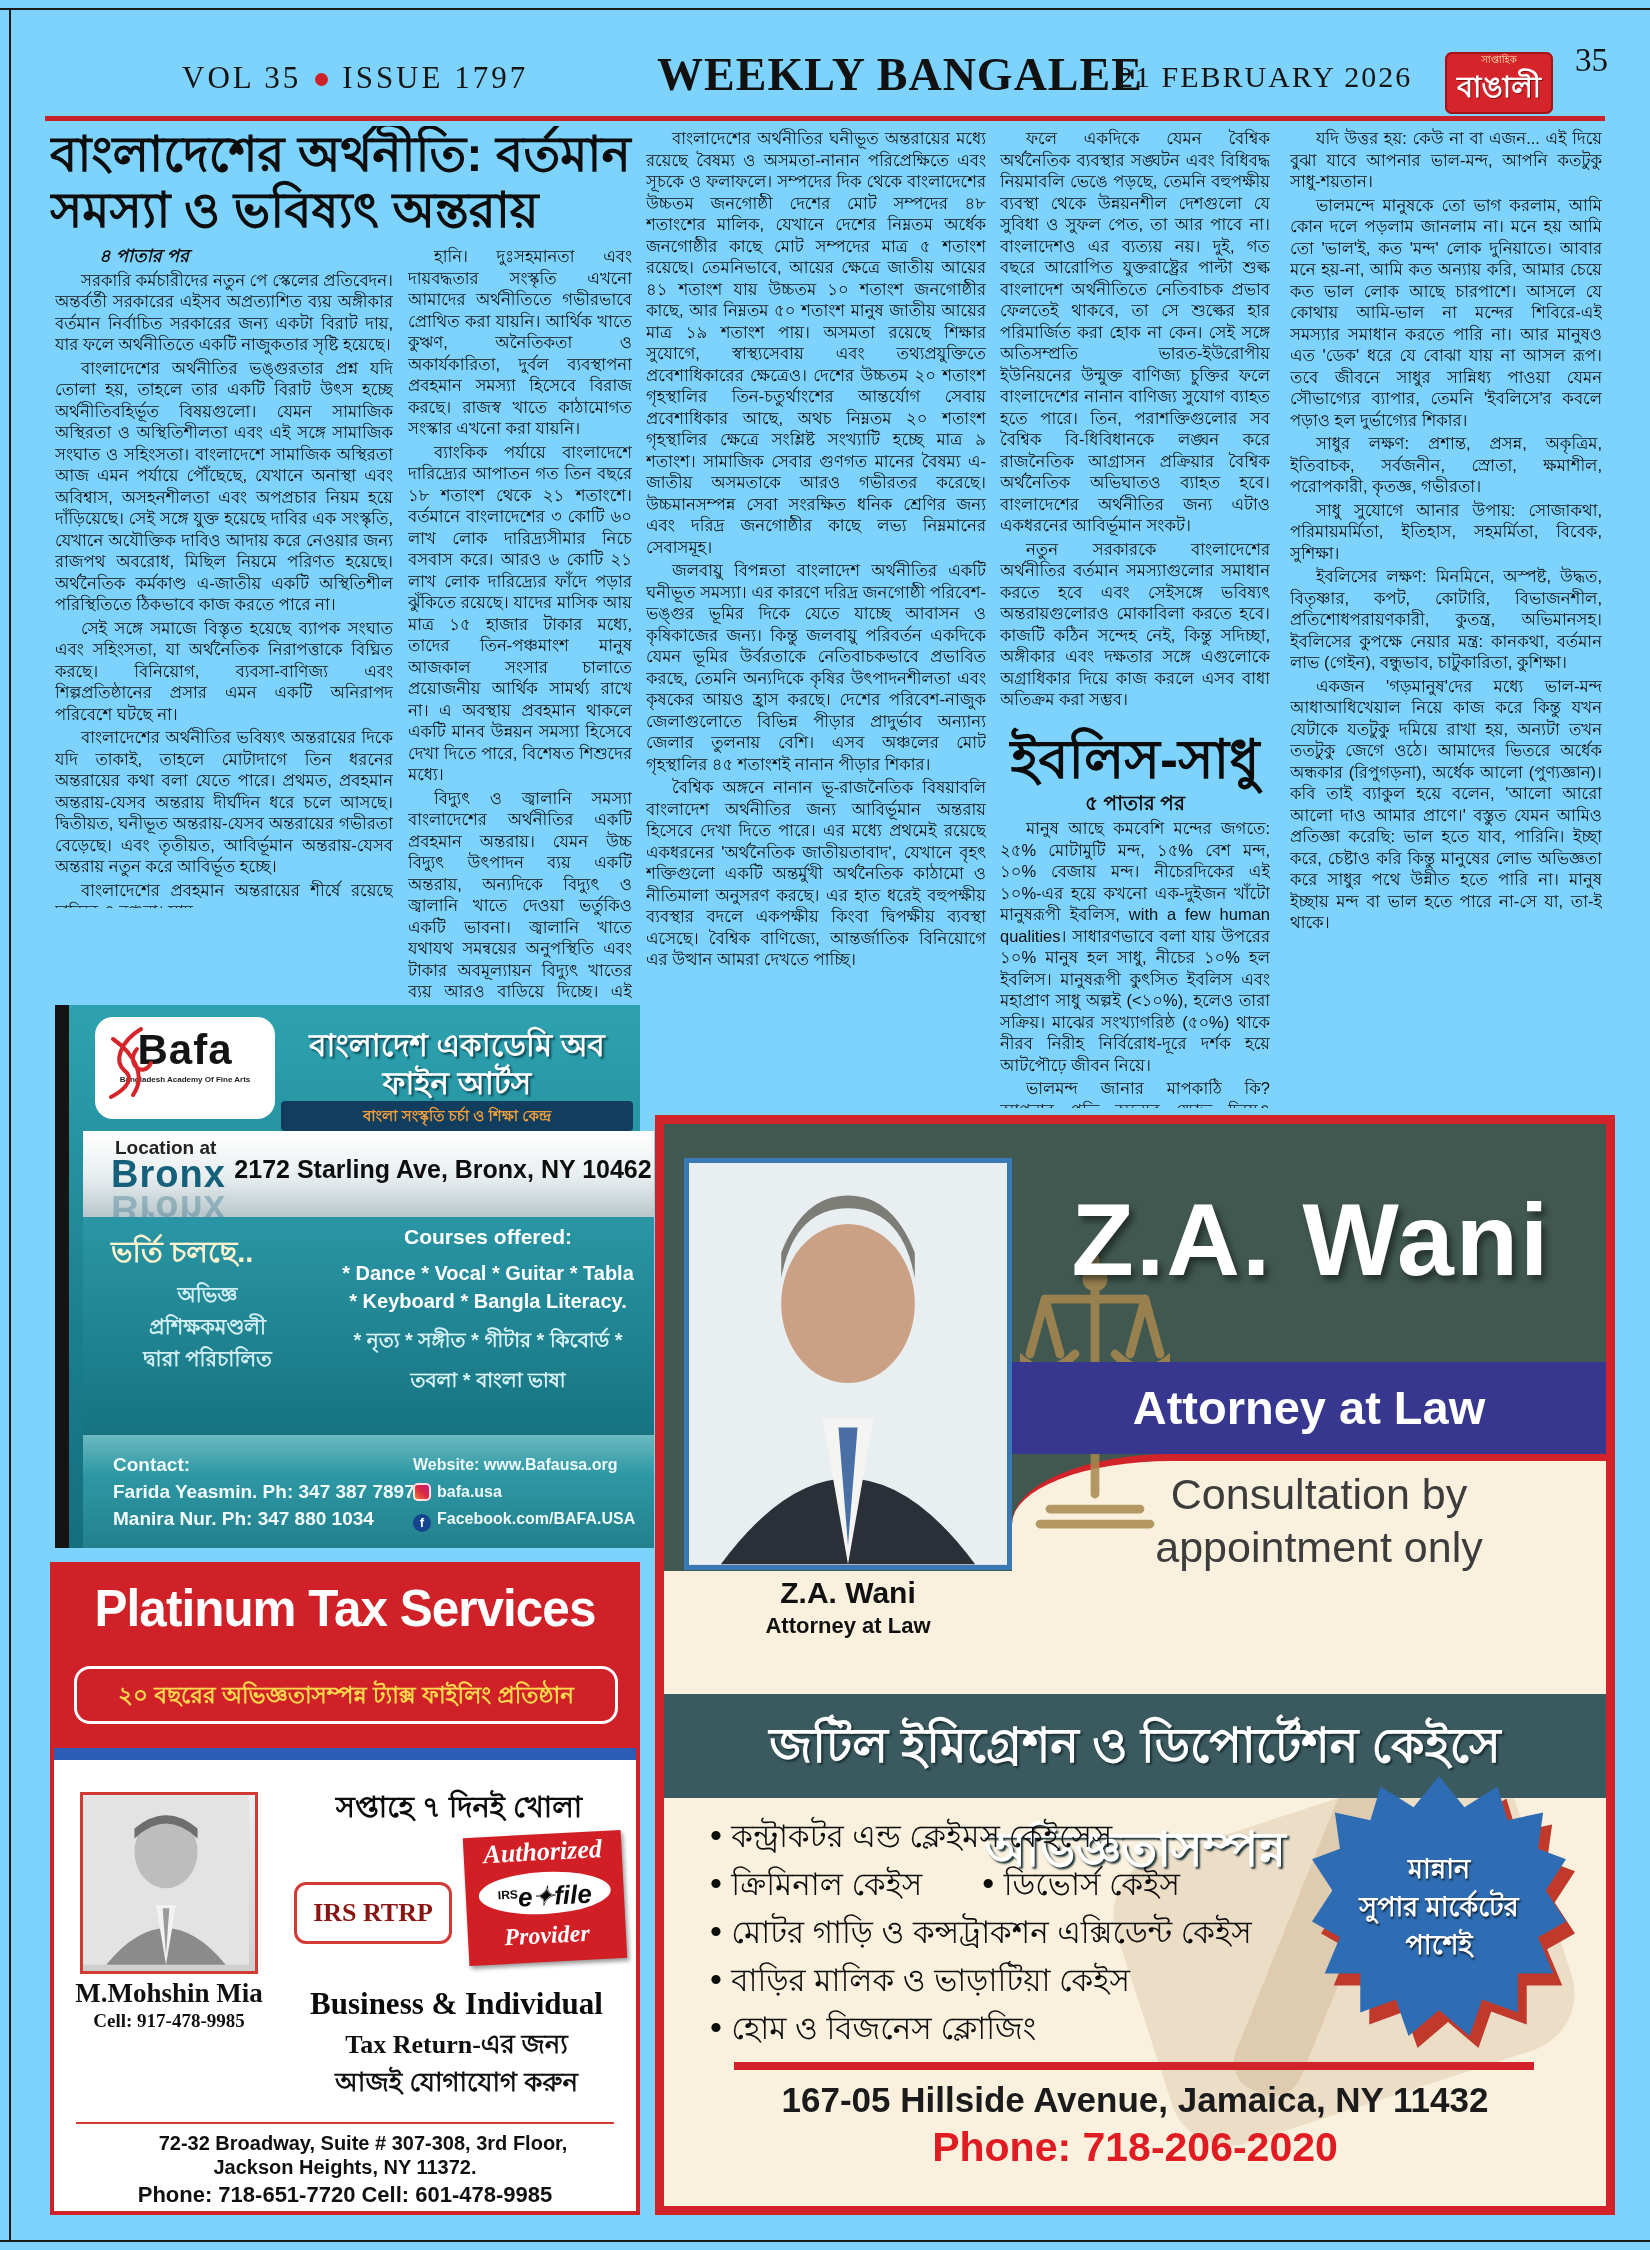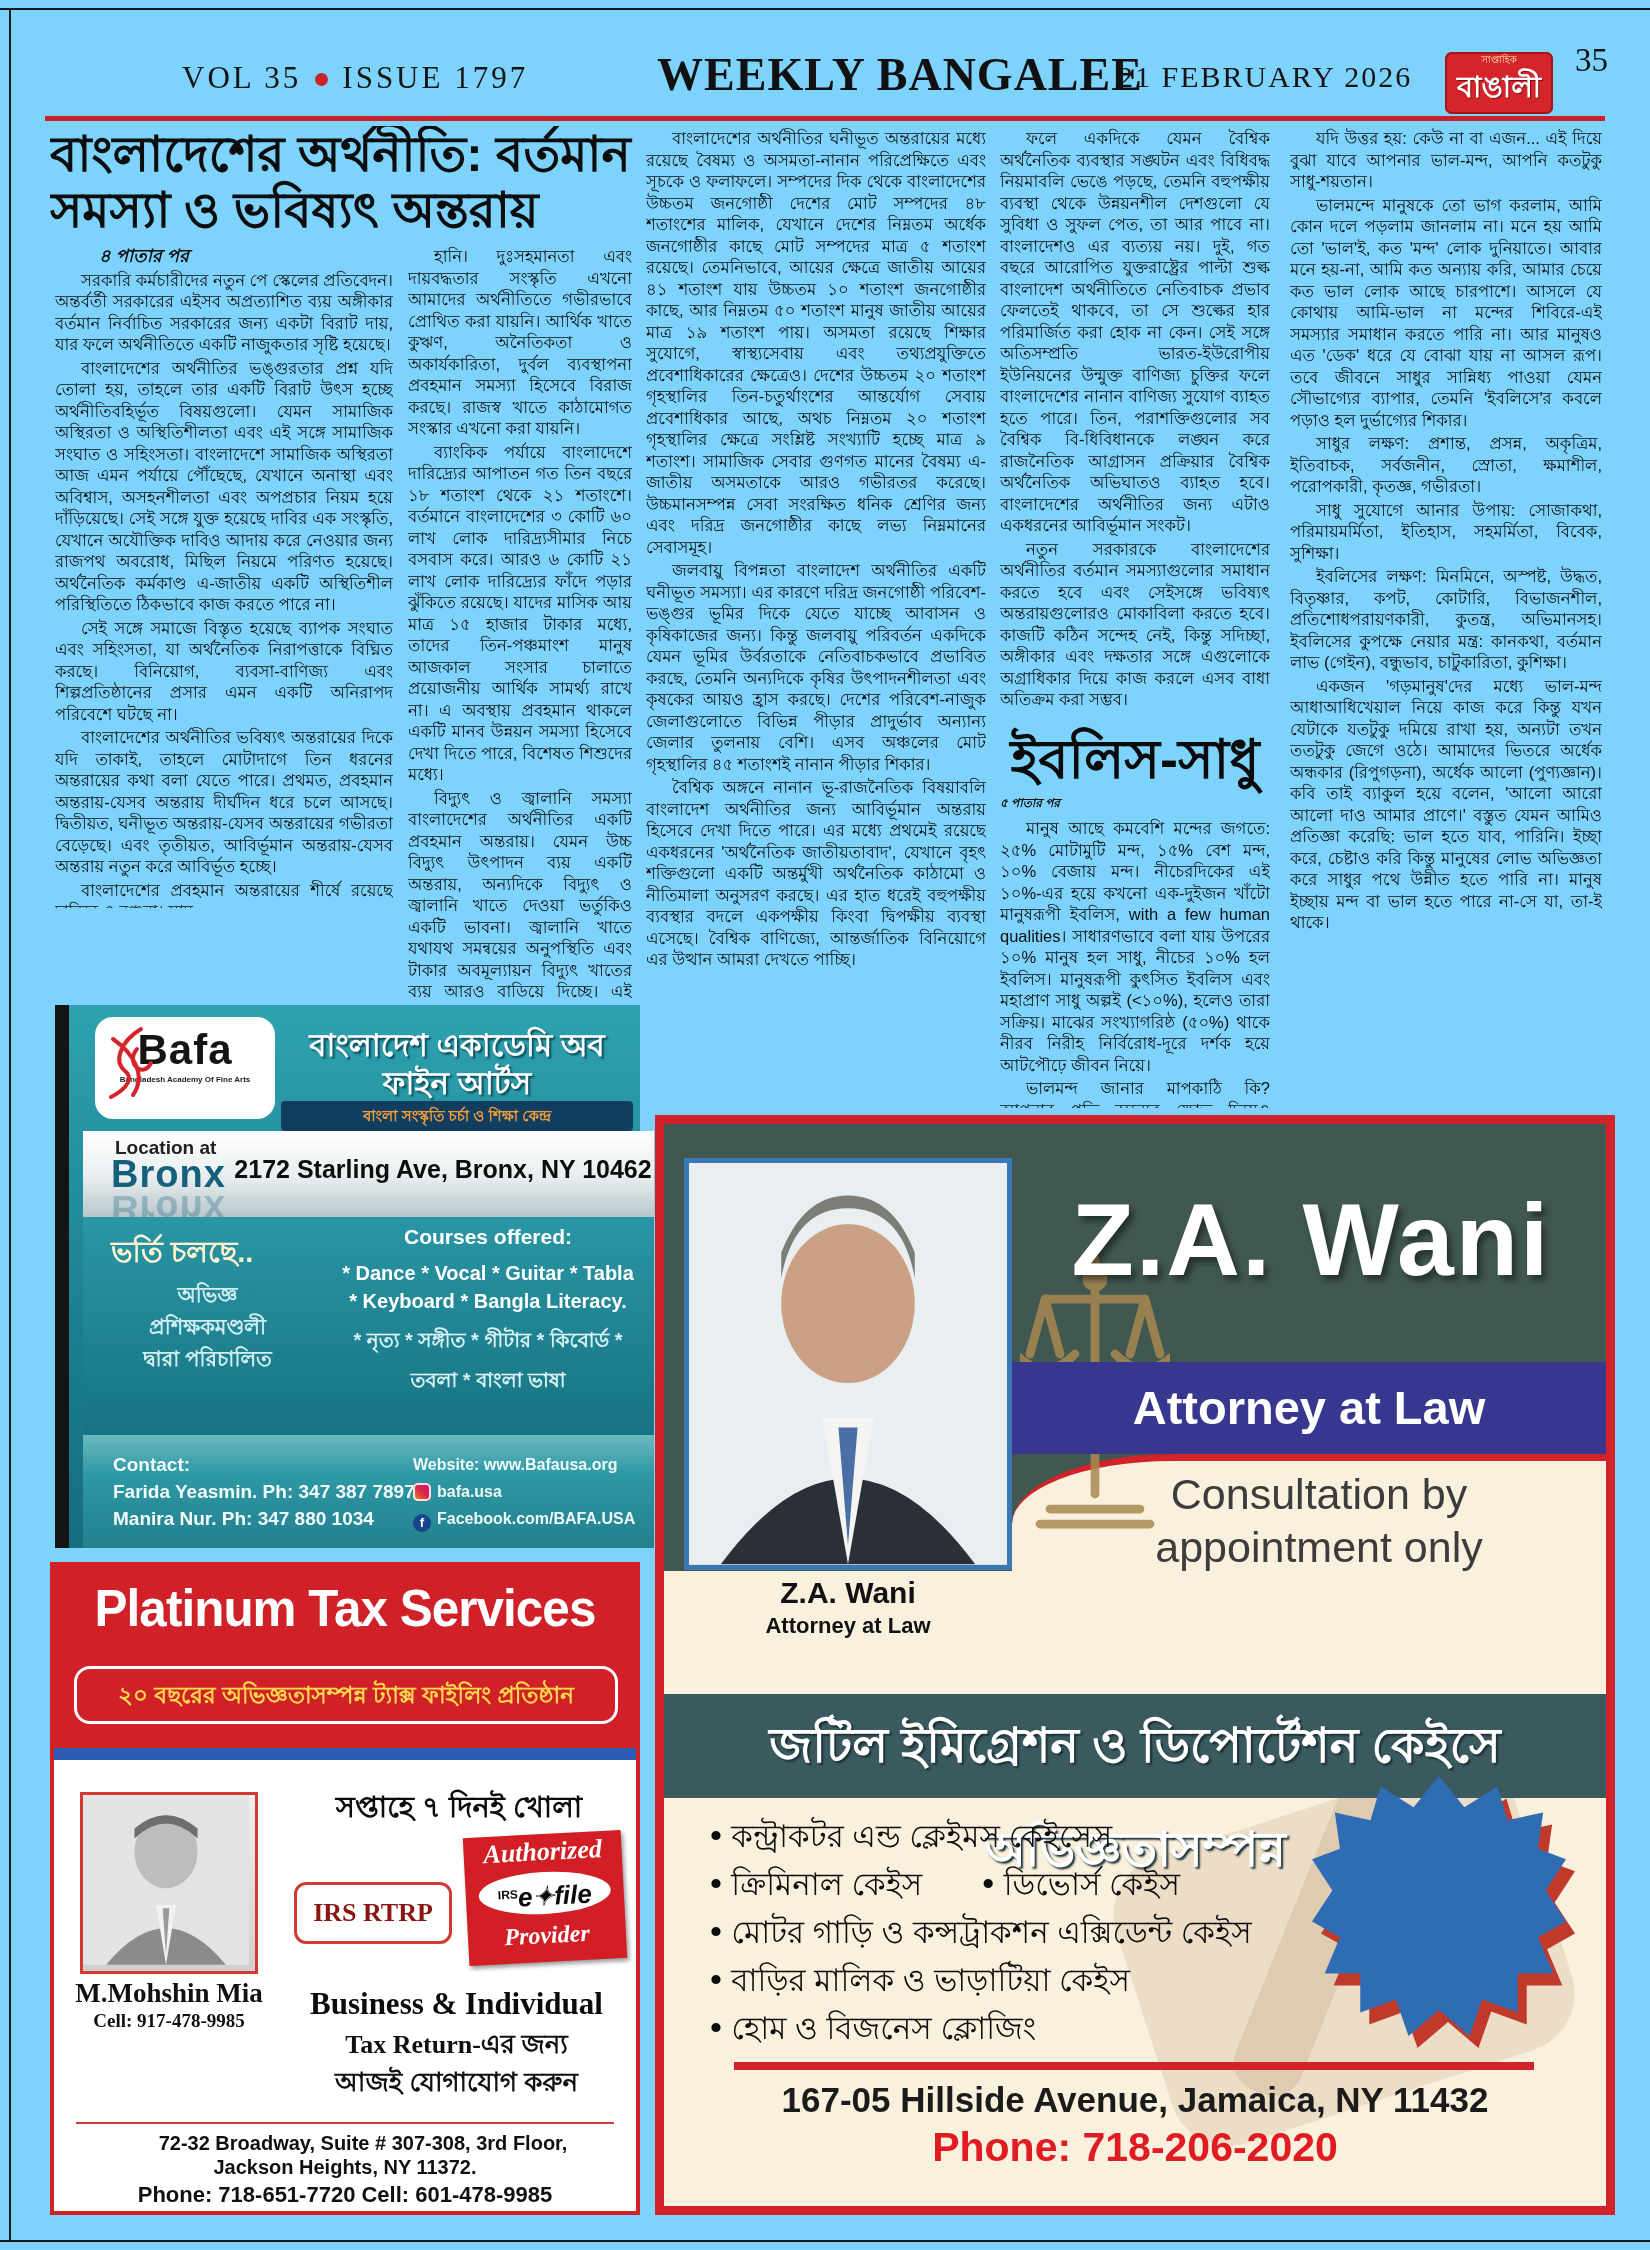--- a/index.html
+++ b/index.html
@@ -31,21 +31,21 @@
   .col{position:absolute;font-size:16.5px;line-height:21.5px;text-align:justify;overflow:hidden;color:#0f0f0f;}
   .col p{margin:0 0 2px 0;text-indent:26px;}
   .cont-marker{font-style:italic;font-weight:bold;font-size:18px;text-indent:44px !important;}
   .col1{left:55px;top:246px;width:338px;height:662px;}
   .col2{left:408px;top:246px;width:224px;height:752px;}
   .col3{left:646px;top:128px;width:340px;height:970px;}
   .col4{left:1000px;top:128px;width:270px;height:980px;}
   .col5{left:1290px;top:128px;width:312px;height:828px;}
   .h2-iblis{font-size:54px;font-weight:bold;text-align:center;text-indent:0 !important;
             line-height:64px;margin:16px 0 2px 0 !important;color:#0b0b0b;}
-  .cont2{text-align:left;font-style:italic;font-weight:bold;font-size:12px;
+  .cont2{text-align:center;font-weight:bold;font-size:20px;
          text-indent:0 !important;margin-bottom:4px !important;}
 
   
   .bafa{position:absolute;left:55px;top:1005px;width:585px;height:543px;}
   .bafa .blackbar{position:absolute;left:0;top:0;width:14px;height:543px;background:#141414;}
   .bafa .panel{position:absolute;left:14px;top:0;width:571px;height:543px;
                background:linear-gradient(180deg,#2ea2b0 0%,#1b7e8e 60%,#156e7d 100%);}
   .bafa .logo-box{position:absolute;left:26px;top:12px;width:180px;height:102px;background:#fff;border-radius:18px;
                   text-align:center;overflow:hidden;}
   .bafa .logo-word{font-size:42px;font-weight:bold;color:#141414;line-height:66px;letter-spacing:1px;}
@@ -342,18 +342,23 @@
     <div class="bullets">
       <div class="brow"><span class="bitem">কন্ট্রাকটর এন্ড ক্লেইমস কেইসেস</span></div>
       <div class="brow"><span class="bitem">ক্রিমিনাল কেইস</span><span class="bitem">ডিভোর্স কেইস</span></div>
       <div class="brow"><span class="bitem">মোটর গাড়ি ও কন্সট্রাকশন এক্সিডেন্ট কেইস</span></div>
       <div class="brow"><span class="bitem">বাড়ির মালিক ও ভাড়াটিয়া কেইস</span></div>
       <div class="brow"><span class="bitem">হোম ও বিজনেস ক্লোজিং</span></div>
     </div>
     <div class="star-wrap">
       <div class="star-red"></div>
       <div class="star-blue"></div>
+      <div class="star-text">
+        <span>মান্নান</span><br>
+        <span>সুপার মার্কেটের</span><br>
+        <span>পাশেই</span>
+      </div>
     </div>
     <div class="wrule"></div>
     <div class="waddr">167-05 Hillside Avenue, Jamaica, NY 11432</div>
     <div class="wphone">Phone: 718-206-2020</div>
   </div>
 </div>
 
 </body></html>

